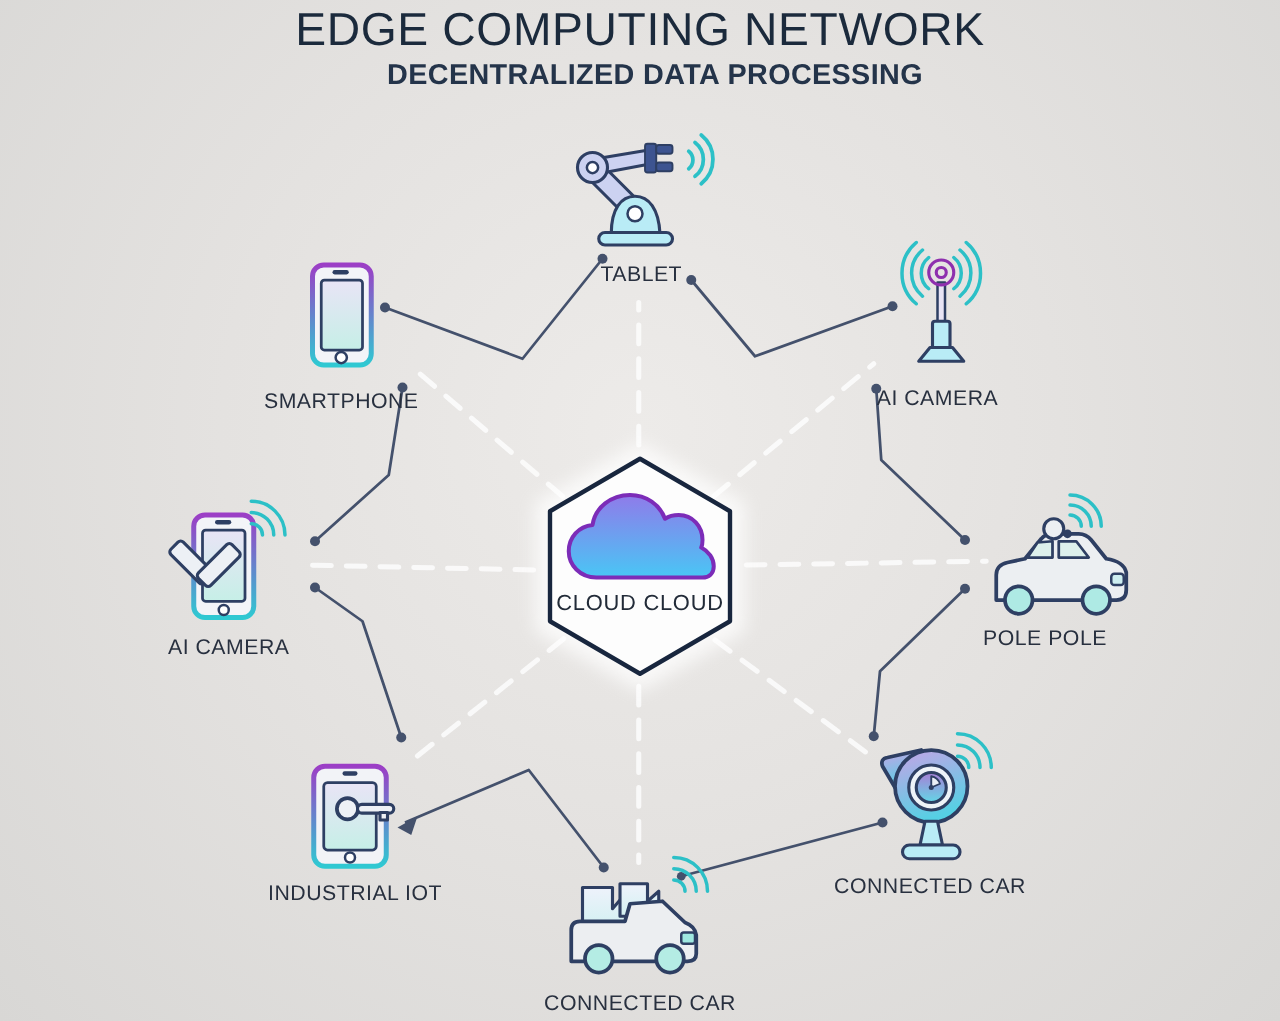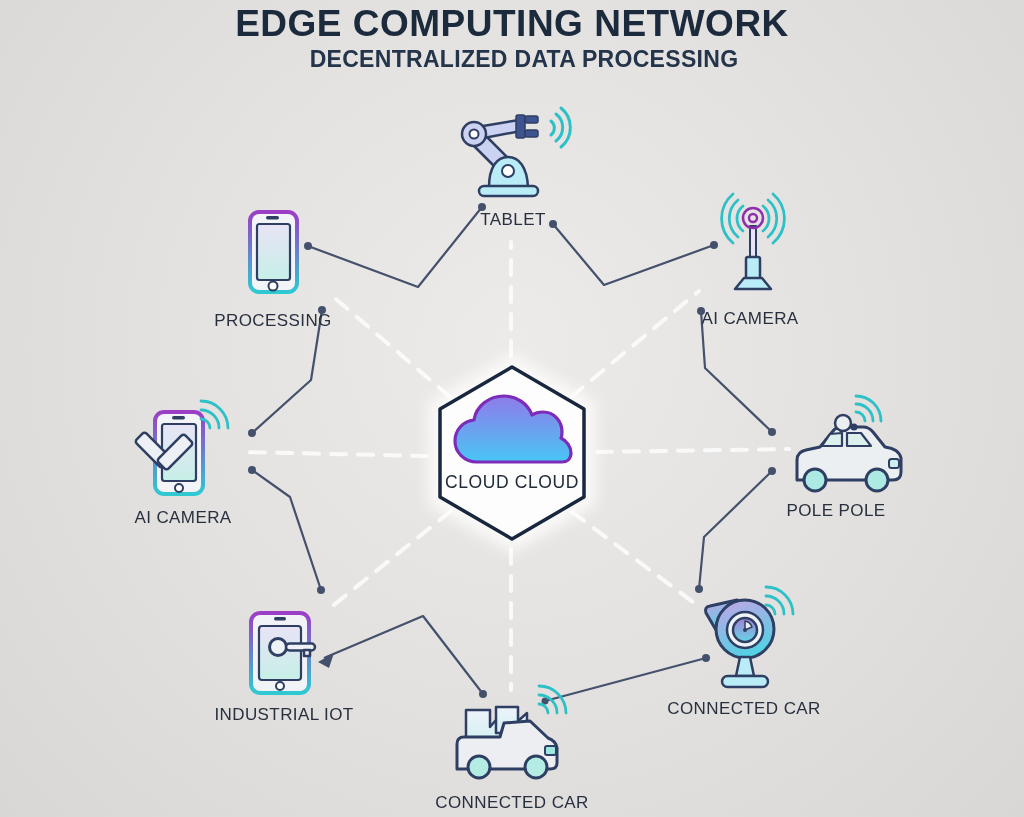--- a/index.html
+++ b/index.html
@@ -3,21 +3,21 @@
 <meta charset="utf-8">
 <style>
   html,body{margin:0;padding:0;}
   .stage{
     position:relative;width:1024px;height:817px;overflow:hidden;
     background:radial-gradient(circle at 50% 42%, #edebe9 0%, #e4e2e0 48%, #d8d7d5 100%);
     font-family:"Liberation Sans", sans-serif;
   }
   .title{
     position:absolute;top:3px;left:0;width:100%;text-align:center;
-    font-size:37px;font-weight:700;letter-spacing:0.5px;color:#1b2a3c;
+    font-size:37px;font-weight:400;letter-spacing:0.5px;color:#1b2a3c;
   }
   .subtitle{
     position:absolute;top:46px;left:12px;width:100%;text-align:center;
     font-size:23px;font-weight:700;letter-spacing:0.3px;color:#24344a;
   }
   svg.diagram{position:absolute;left:0;top:0;}
   .lbl{
     position:absolute;transform:translateX(-50%);white-space:nowrap;
     font-size:17px;font-weight:500;letter-spacing:0.4px;color:#28303f;
   }
@@ -235,16 +235,16 @@
     </g>
   </svg>
 
   <div class="lbl" style="left:513px;top:210px;">TABLET</div>
   <div class="lbl" style="left:750px;top:309px;">AI CAMERA</div>
   <div class="lbl" style="left:836px;top:501px;">POLE POLE</div>
   <div class="lbl" style="left:744px;top:699px;">CONNECTED CAR</div>
   <div class="lbl" style="left:512px;top:793px;">CONNECTED CAR</div>
   <div class="lbl" style="left:284px;top:705px;text-align:right;">INDUSTRIAL IOT</div>
   <div class="lbl" style="left:183px;top:508px;">AI CAMERA</div>
-  <div class="lbl" style="left:273px;top:311px;">PROCESSING</div>
+  <div class="lbl" style="left:273px;top:311px;">SMARTPHONE</div>
   <div class="lbl core" style="left:512px;top:472px;">CLOUD CLOUD</div>
 
 </div>
 
 </body></html>

